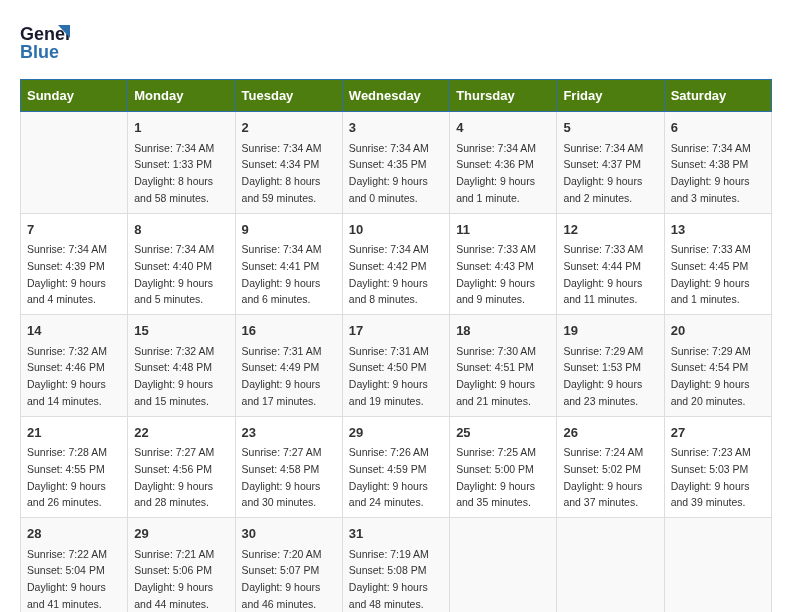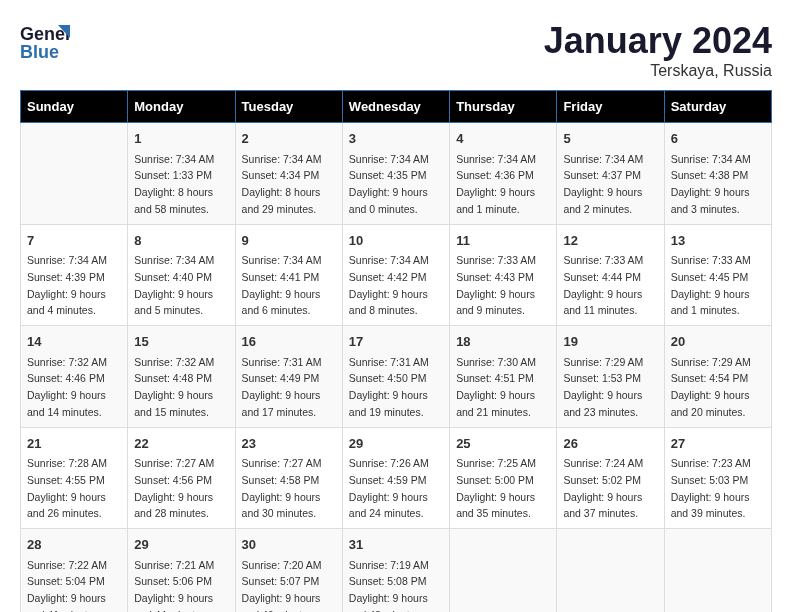--- a/index.html
+++ b/index.html
@@ -31,21 +31,21 @@
     .subtitle {
       font-size: 16px;
       color: #333;
     }
     table {
       width: 100%;
       border-collapse: collapse;
       font-size: 11px;
     }
     thead tr {
-      background-color: #000000;
+      background-color: #4d7c0f;
       color: #fff;
     }
     thead th {
       padding: 8px 6px;
       text-align: left;
       font-size: 13px;
       font-weight: bold;
       border: 1px solid #2c6fad;
     }
     tbody tr {
@@ -78,43 +78,39 @@
 <div class="header">
   <div class="logo">
     <div>
       <svg width="50" height="45" viewBox="0 0 50 45">
         <text x="0" y="20" font-size="18" font-weight="bold" fill="#1a1a2e">General</text>
         <text x="0" y="38" font-size="18" font-weight="bold" fill="#2c6fad">Blue</text>
         <polygon points="38,5 50,5 50,18" fill="#2c6fad"></polygon>
       </svg>
     </div>
   </div>
-  <div class="title-block">
-    <div class="main-title">January 2024</div>
-    <div class="subtitle">Terskaya, Russia</div>
-  </div>
 </div>
 
 <table>
   <thead>
     <tr>
     <th>Sunday</th>
         <th>Monday</th>
         <th>Tuesday</th>
         <th>Wednesday</th>
         <th>Thursday</th>
         <th>Friday</th>
         <th>Saturday</th>
       </tr>
   </thead>
   <tbody id="calendar-body">
   <tr>
         <td></td>
         <td><span class="day-num">1</span><span class="day-detail">Sunrise: 7:34 AM</span><br><span class="day-detail">Sunset: 1:33 PM</span><br><span class="day-detail">Daylight: 8 hours</span><br><span class="day-detail">and 58 minutes.</span><br></td>
-        <td><span class="day-num">2</span><span class="day-detail">Sunrise: 7:34 AM</span><br><span class="day-detail">Sunset: 4:34 PM</span><br><span class="day-detail">Daylight: 8 hours</span><br><span class="day-detail">and 29 minutes.</span><br></td>
+        <td><span class="day-num">2</span><span class="day-detail">Sunrise: 7:34 AM</span><br><span class="day-detail">Sunset: 4:34 PM</span><br><span class="day-detail">Daylight: 8 hours</span><br><span class="day-detail">and 59 minutes.</span><br></td>
         <td><span class="day-num">3</span><span class="day-detail">Sunrise: 7:34 AM</span><br><span class="day-detail">Sunset: 4:35 PM</span><br><span class="day-detail">Daylight: 9 hours</span><br><span class="day-detail">and 0 minutes.</span><br></td>
         <td><span class="day-num">4</span><span class="day-detail">Sunrise: 7:34 AM</span><br><span class="day-detail">Sunset: 4:36 PM</span><br><span class="day-detail">Daylight: 9 hours</span><br><span class="day-detail">and 1 minute.</span><br></td>
         <td><span class="day-num">5</span><span class="day-detail">Sunrise: 7:34 AM</span><br><span class="day-detail">Sunset: 4:37 PM</span><br><span class="day-detail">Daylight: 9 hours</span><br><span class="day-detail">and 2 minutes.</span><br></td>
         <td><span class="day-num">6</span><span class="day-detail">Sunrise: 7:34 AM</span><br><span class="day-detail">Sunset: 4:38 PM</span><br><span class="day-detail">Daylight: 9 hours</span><br><span class="day-detail">and 3 minutes.</span><br></td>
       </tr>
       <tr>
         <td><span class="day-num">7</span><span class="day-detail">Sunrise: 7:34 AM</span><br><span class="day-detail">Sunset: 4:39 PM</span><br><span class="day-detail">Daylight: 9 hours</span><br><span class="day-detail">and 4 minutes.</span><br></td>
         <td><span class="day-num">8</span><span class="day-detail">Sunrise: 7:34 AM</span><br><span class="day-detail">Sunset: 4:40 PM</span><br><span class="day-detail">Daylight: 9 hours</span><br><span class="day-detail">and 5 minutes.</span><br></td>
         <td><span class="day-num">9</span><span class="day-detail">Sunrise: 7:34 AM</span><br><span class="day-detail">Sunset: 4:41 PM</span><br><span class="day-detail">Daylight: 9 hours</span><br><span class="day-detail">and 6 minutes.</span><br></td>
         <td><span class="day-num">10</span><span class="day-detail">Sunrise: 7:34 AM</span><br><span class="day-detail">Sunset: 4:42 PM</span><br><span class="day-detail">Daylight: 9 hours</span><br><span class="day-detail">and 8 minutes.</span><br></td>

